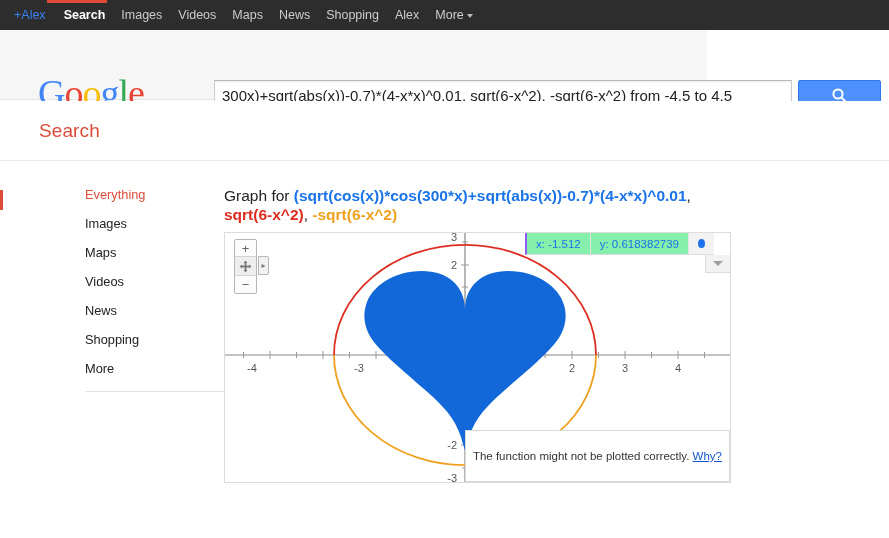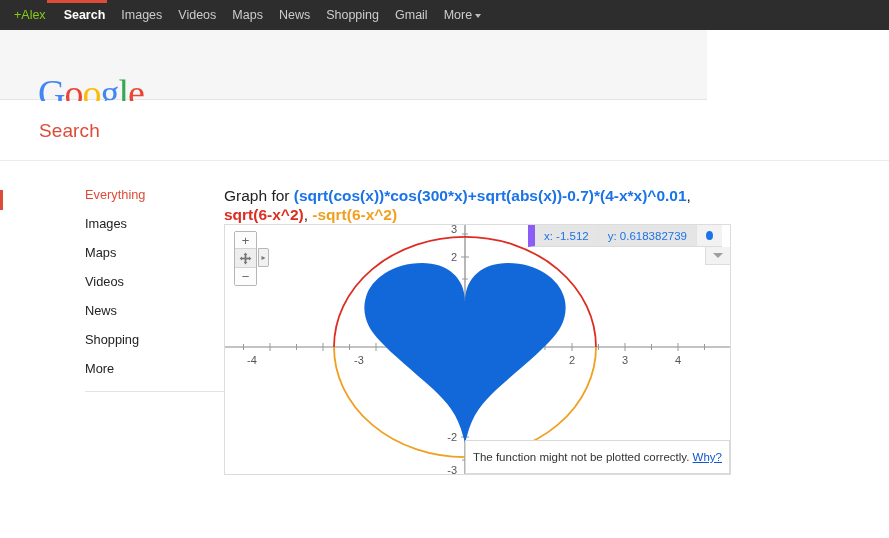--- a/index.html
+++ b/index.html
@@ -17,21 +17,21 @@
   .topbar {
     position: absolute; left:0; top:0; width:889px; height:30px;
     background:#2d2d2d; color:#bbbbbb;
     display:flex; align-items:center; padding-left:8px;
   }
   .topbar .navitem {
     font-size:12.5px; line-height:30px;
     padding:0 8px; color:#cccccc; white-space:nowrap; cursor:pointer;
     position:relative;
   }
-  .topbar .navitem.plus { color:#84cc16; padding-left:6px; padding-right:10px; }
+  .topbar .navitem.plus { color:#3b82f6; padding-left:6px; padding-right:10px; }
   .topbar .navitem.active {
     color:#ffffff; font-weight:bold;
   }
   .active-underline {
     position:absolute; left:47px; top:0; width:60px; height:3px;
     background:#dd4b39;
   }
   .caret-down {
     display:inline-block; width:0;height:0;
     border-left:3.5px solid transparent;
@@ -103,21 +103,21 @@
     font-size:12.8px; color:#222; padding:4px 0 4px 40px; cursor:pointer;
   }
   .sidebar-accent {
     position:absolute; left:0; top:10px; width:3px; height:20px; background:#dd4b39;
   }
 
   
   .graph-result { position:absolute; left:224px; top:186px; width:520px; }
   .graph-title {
     font-size:15.5px; color:#222222; line-height:19px;
-    width:516px;
+    margin-bottom:8px; width:516px;
   }
   .graph-title .fn { font-weight:bold; }
   .fn-b2   { color:#1a73e8; }
   .fn-red  { color:#dd2c20; }
   .fn-org  { color:#f0a020; }
   .graph-title .plain { color:#222; font-weight:normal; }
 
   
   .graph-panel {
     position:relative; width:507px; height:251px;
@@ -140,23 +140,23 @@
   .zoomctl .pan { background:#eeeeee; height:19px; }
   .pan-expand {
     position:absolute; left:33px; top:23px; width:11px; height:19px;
     border:1px solid #b6b6b6; background:#f1f1f1; border-radius:0 2px 2px 0;
     display:flex; align-items:center; justify-content:center;
     font-size:8px; color:#777; cursor:pointer; z-index:6;
   }
 
   
   .coordbar {
-    position:absolute; right:8px; top:0; display:flex; z-index:6;
-    border-left:7px solid #8b5cf6; border-bottom:1px solid #dcdcdc;
-    background:#e5e5e5; height:22px;
+    position:absolute; right:16px; top:0; display:flex; z-index:6;
+    border-left:2px solid #8b5cf6; border-bottom:1px solid #dcdcdc;
+    background:#86efac; height:22px;
   }
   .coordbar .cell {
     padding:0 9px; font-size:11.5px; color:#1a73e8;
     display:flex; align-items:center;
     border-right:1px solid #e3e3e3; white-space:nowrap;
   }
   .coordbar .dotcell {
     width:25px; background:#f2f2f2; border-right:none;
     display:flex; align-items:center; justify-content:center;
   }
@@ -170,51 +170,60 @@
   }
   .chev {
     width:0;height:0;border-left:5px solid transparent;
     border-right:5px solid transparent;border-top:5px solid #9e9e9e;
   }
 
   
   .warnbox {
     position:absolute; right:0; bottom:0; z-index:6;
     background:#ffffff; border:1px solid #d9d9d9;
-    padding:10px 7px; font-size:11.5px; color:#333; white-space:nowrap;
+    padding:19px 7px; font-size:11.5px; color:#333; white-space:nowrap;
   }
   .warnbox a { color:#1155cc; text-decoration:underline; cursor:pointer; }
 
   .axis-label { font-family:"Liberation Sans", sans-serif; font-size:11px; fill:#555555; }
 </style>
 </head>
 <body>
 
 <div id="page">
 
   <div class="topbar">
     <div class="active-underline"></div>
     <div class="navitem plus">+Alex</div>
     <div class="navitem active">Search</div>
     <div class="navitem">Images</div>
     <div class="navitem">Videos</div>
     <div class="navitem">Maps</div>
     <div class="navitem">News</div>
     <div class="navitem">Shopping</div>
-    <div class="navitem">Gmail</div>
+    <div class="navitem">Alex</div>
     <div class="navitem">
       <span>More</span><span class="caret-down"></span>
     </div>
   </div>
 
   <div class="header">
     <div class="logo">
       <span class="l-b">G</span><span class="l-r">o</span><span class="l-y">o</span><span class="l-b">g</span><span class="l-g">l</span><span class="l-r">e</span>
     </div>
 
+    <div class="searchwrap">
+      <input class="searchbox" type="text" dir="rtl" style="direction: ltr; text-align: left;" value="300x)+sqrt(abs(x))-0.7)*(4-x*x)^0.01, sqrt(6-x^2), -sqrt(6-x^2) from -4.5 to 4.5">
+      <div class="searchbtn">
+        <svg width="17" height="17" viewBox="0 0 17 17">
+          <circle cx="7" cy="7" r="4.6" fill="none" stroke="#ffffff" stroke-width="2"></circle>
+          <line x1="10.4" y1="10.4" x2="14.6" y2="14.6" stroke="#ffffff" stroke-width="2" stroke-linecap="round"></line>
+        </svg>
+      </div>
+    </div>
   </div>
 
   <div class="resultshdr"></div>
   <div class="search-title">Search</div>
 
   <div class="sidebar">
     <div class="sidebar-accent"></div>
     <div class="side-item active">Everything</div>
     <div class="side-item">Images</div>
     <div class="side-item">Maps</div>

